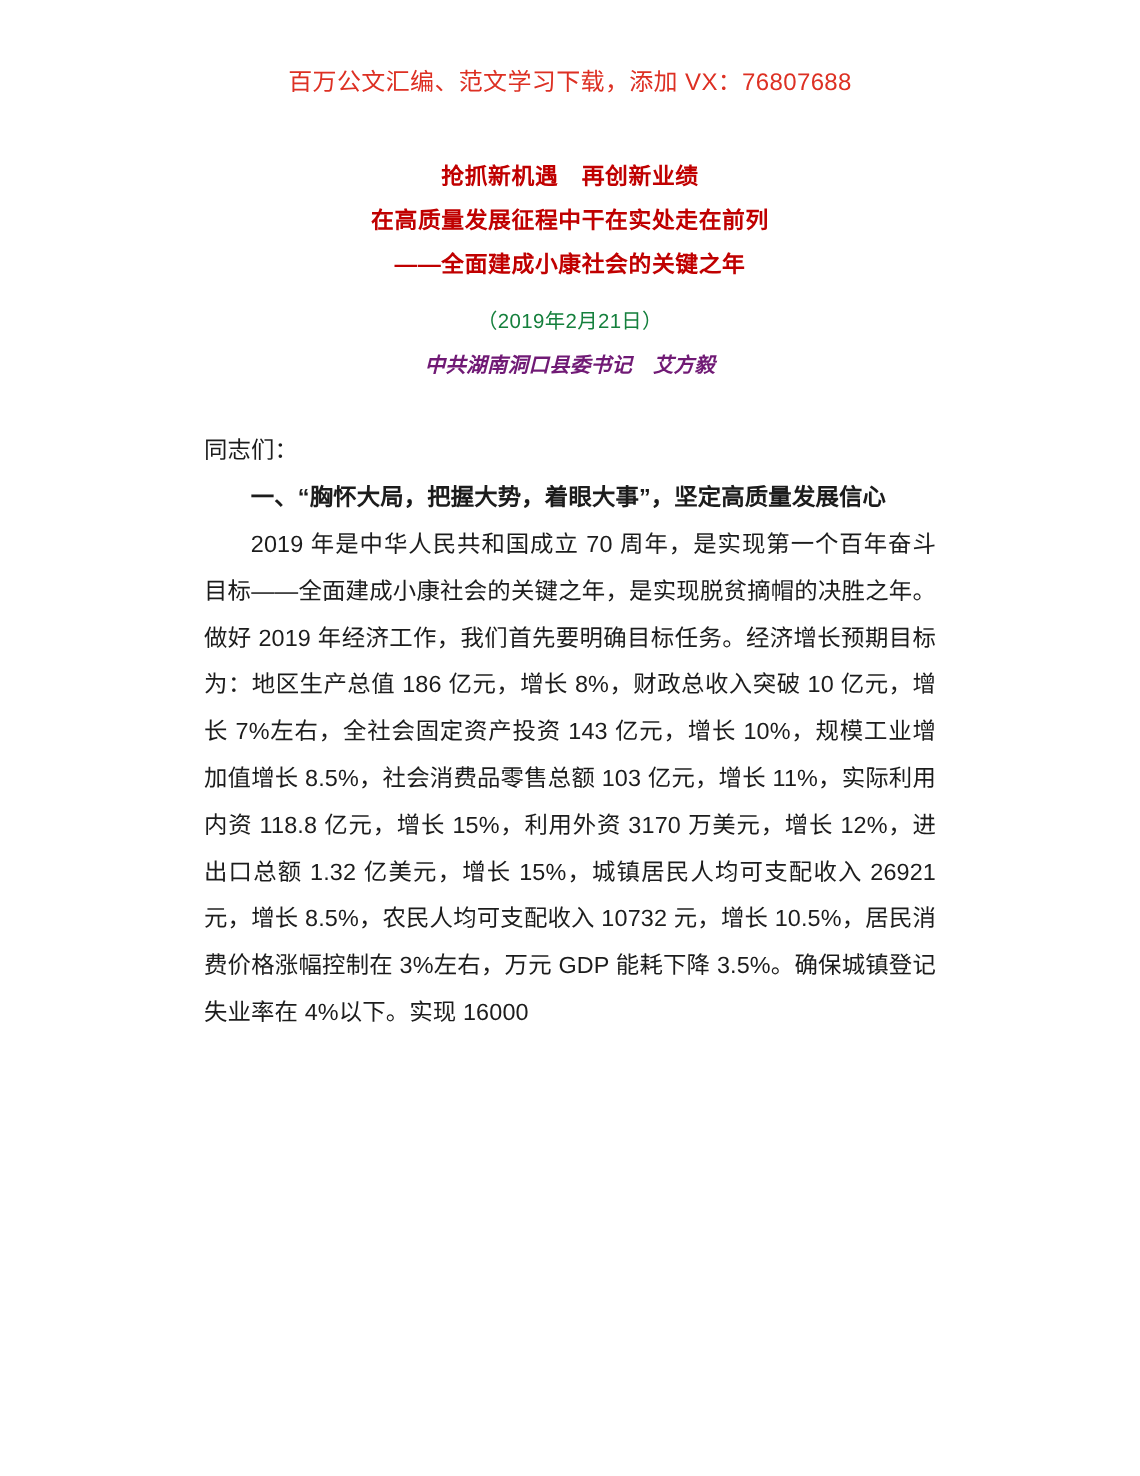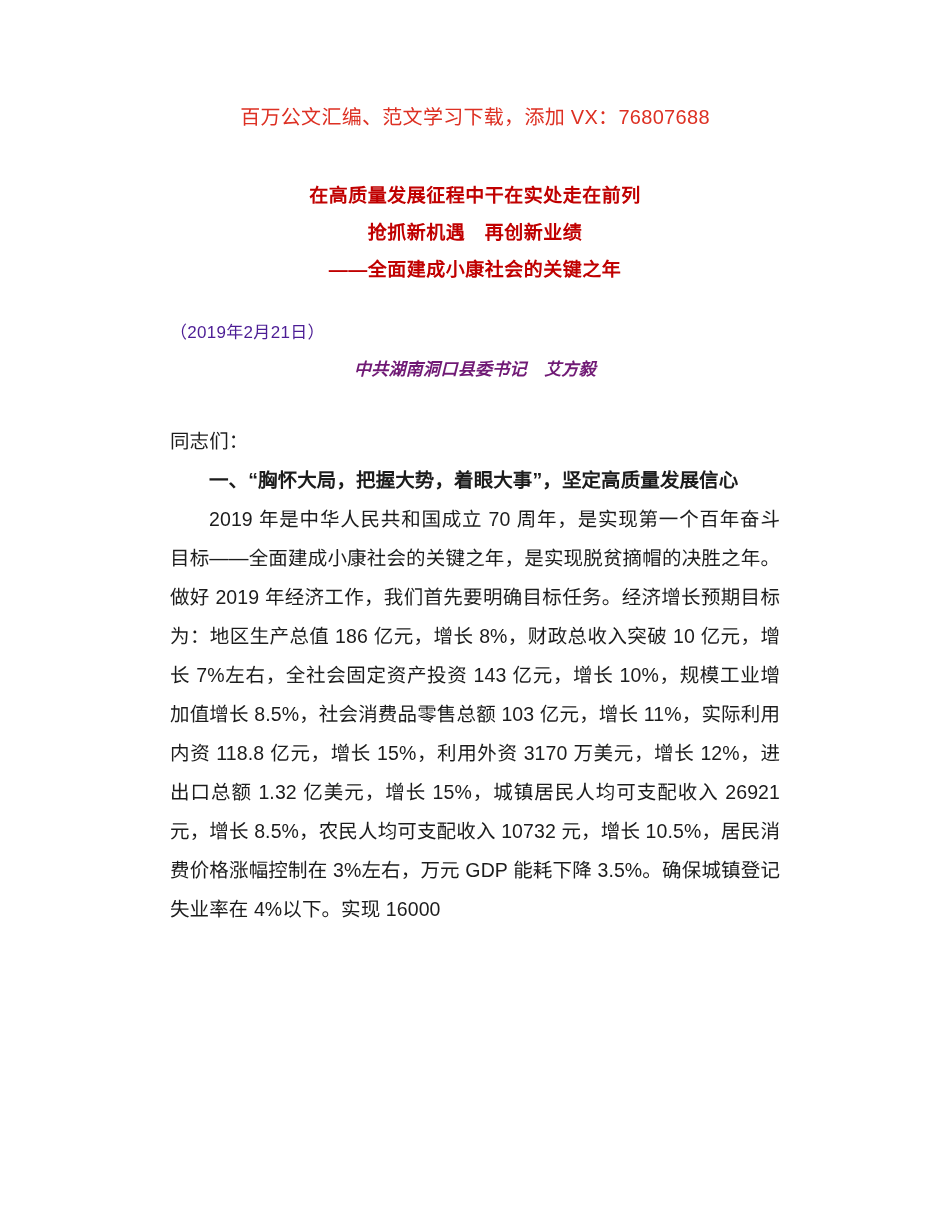--- a/index.html
+++ b/index.html
@@ -28,21 +28,20 @@
 
   
   .promo-banner {
     text-align: center;
     padding-top: 56px;
     font-size: 20px;
     font-weight: 500;
     color: #dd3023;
     letter-spacing: 0.3px;
     line-height: 1.3;
-    margin-top: 48px;
   }
 
   
   .article-header {
     margin: 0 auto;
     width: 680px;
     padding-top: 45px;
   }
   .article-title {
     font-size: 27px;
@@ -87,23 +86,24 @@
     font-size: 19px;
     line-height: 1.95;
     letter-spacing: 0.5px;
   }
   .speech-heading .hl {
     display: block;
     white-space: pre;
   }
 
   .speech-date {
-    color: #4c1d95;
+    text-align: center;
+    color: #15803d;
     font-size: 17px;
-    margin-top: 31px;
+    margin-top: 14px;
     line-height: 1.6;
     letter-spacing: 0.3px;
   }
   .speech-byline {
     text-align: center;
     color: #701a75;
     font-size: 17px;
     font-weight: bold;
     margin-top: 10px;
     line-height: 1.6;
@@ -136,22 +136,22 @@
 <body>
 
 <div class="page">
 
   <div class="promo-banner">百万公文汇编、范文学习下载，添加 VX：76807688</div>
 
 
   <div class="doc-body">
 
     <div class="speech-heading">
+      <span class="hl">抢抓新机遇　再创新业绩</span>
       <span class="hl">在高质量发展征程中干在实处走在前列</span>
-      <span class="hl">抢抓新机遇　再创新业绩</span>
       <span class="hl">——全面建成小康社会的关键之年</span>
     </div>
 
     <div class="speech-date">（2019年2月21日）</div>
 
     <div class="speech-byline">中共湖南洞口县委书记　艾方毅</div>
 
     <div class="body-text">
       <p class="para">同志们：</p>
       <p class="para section-head">一、“胸怀大局，把握大势，着眼大事”，坚定高质量发展信心</p>

